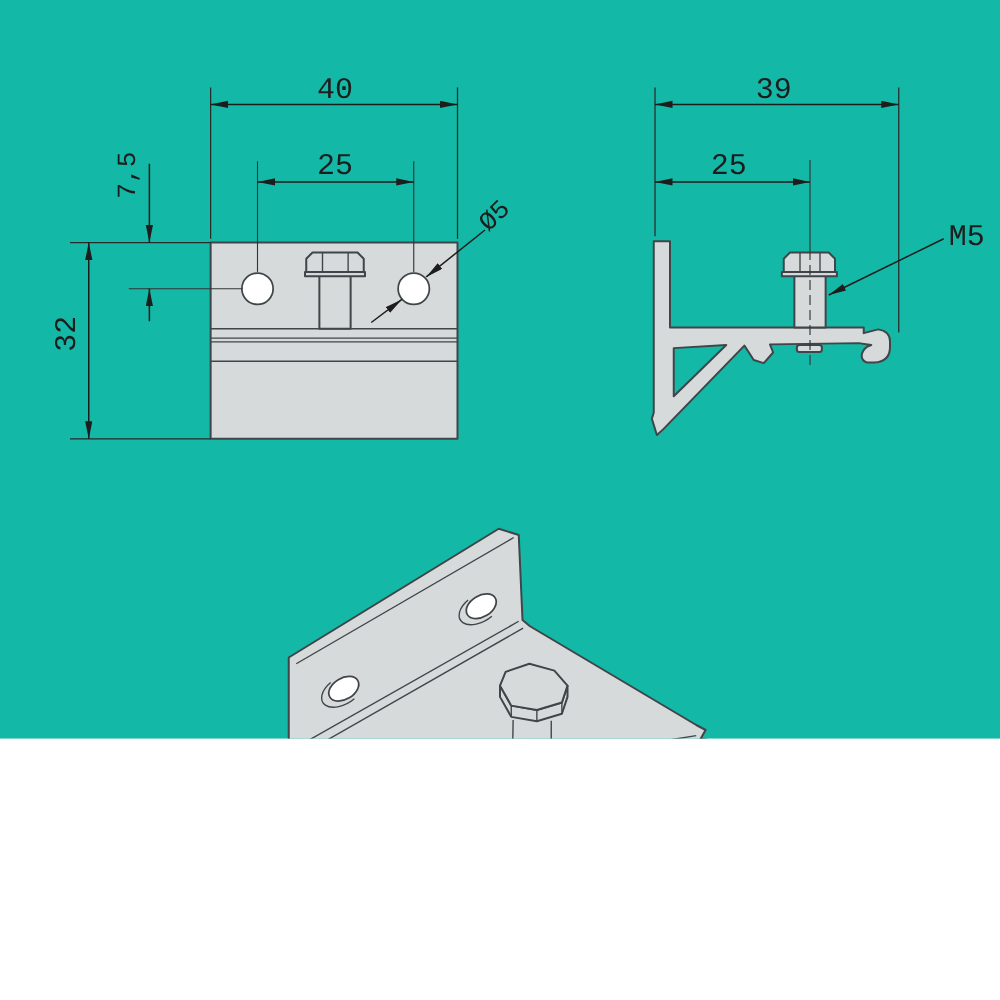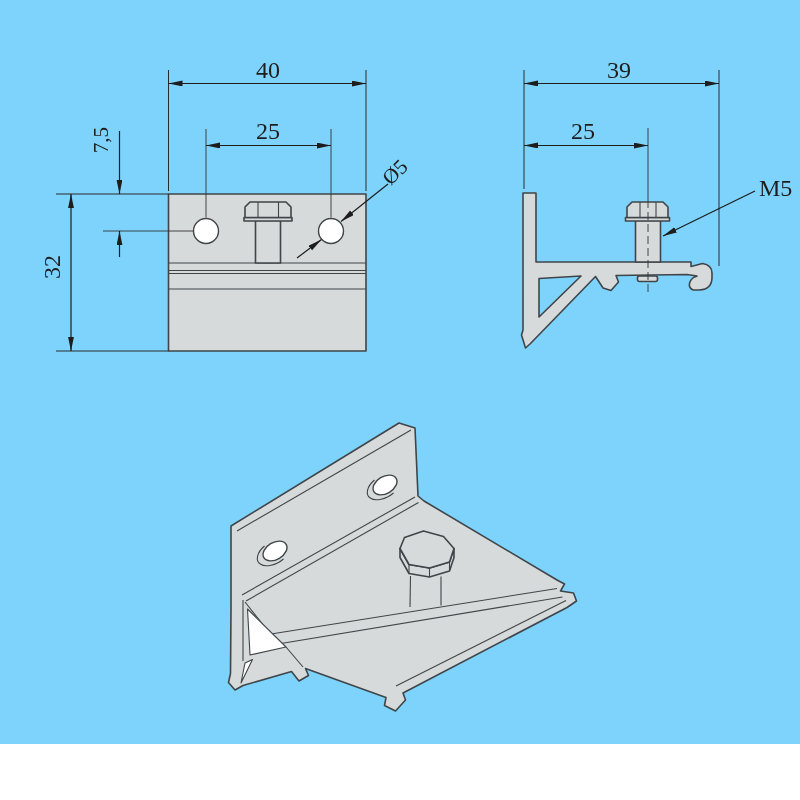--- a/index.html
+++ b/index.html
@@ -1,18 +1,18 @@
 <!DOCTYPE html>
 <html><head>
 <meta charset="utf-8">
 <style>
   html,body{margin:0;padding:0;background:#ffffff;}
   .canvas{
-    position:relative;width:800px;height:744px;background:#7dd3fc;
-    font-family:Liberation Serif, serif;overflow:hidden;
+    position:relative;width:800px;height:591px;background:#14b8a6;
+    font-family:Liberation Mono, monospace;overflow:hidden;
   }
   svg{position:absolute;left:0;top:0;}
   .part{fill:#d7dadb;stroke:#3f4548;stroke-width:1.6;stroke-linejoin:round;}
   .part-thin{fill:none;stroke:#3f4548;stroke-width:1.1;}
   .void{fill:#ffffff;stroke:#3f4548;stroke-width:1.1;stroke-linejoin:round;}
   .hole{fill:#ffffff;stroke:#3f4548;stroke-width:1.4;}
   .dim{stroke:#1d1d1d;stroke-width:1.2;fill:none;}
   .ext{stroke:#2a2a2a;stroke-width:1.0;fill:none;}
   .cl{stroke:#333333;stroke-width:0.9;fill:none;}
   .dimtext{fill:#1d1d1d;font-size:24px;}

